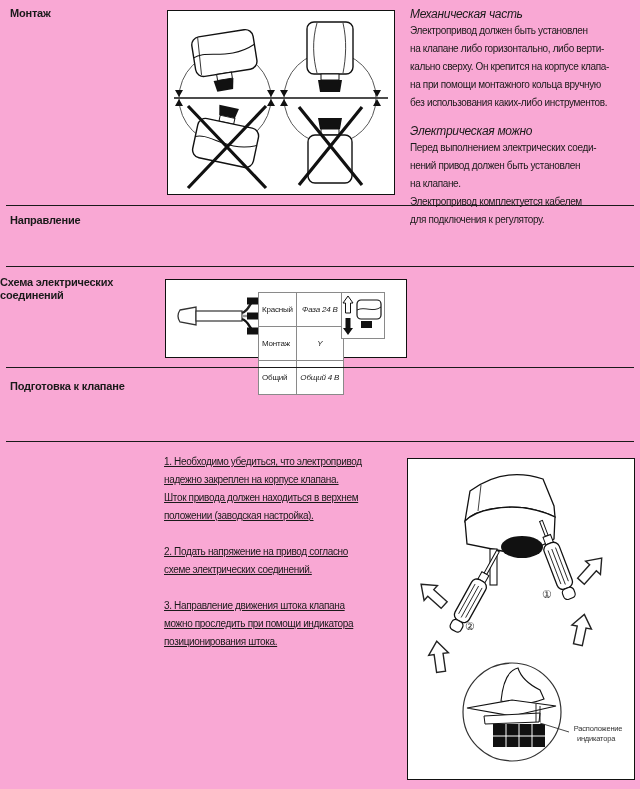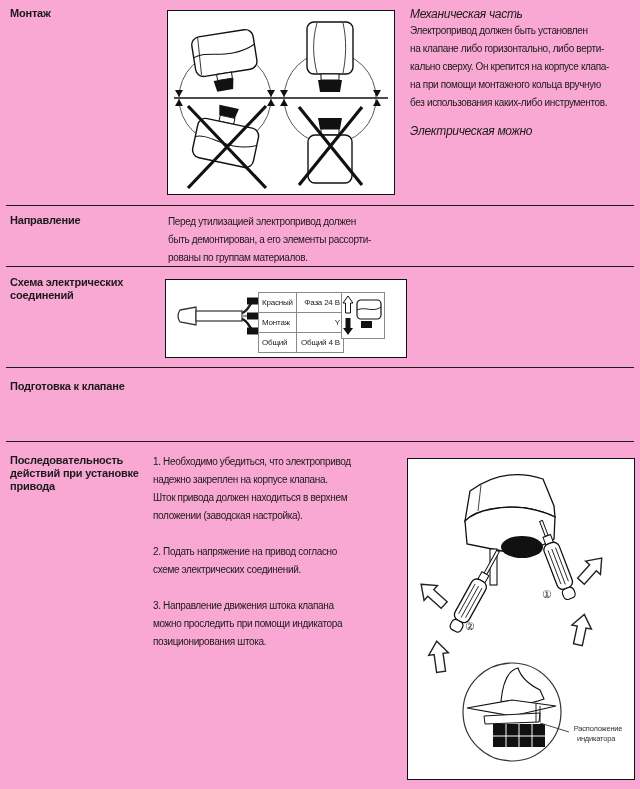--- a/index.html
+++ b/index.html
@@ -23,24 +23,24 @@
   .rule{position:absolute;left:6px;width:628px;height:0;border-top:1.2px solid #1a1a1a;}
   .diagram-frame{position:absolute;background:#fff;}
   #mount-frame{left:167px;top:10px;width:226px;height:183px;border:1.8px solid #111;}
   #wire-frame{left:165px;top:279px;width:240px;height:77px;border:1.5px solid #111;}
   #install-frame{left:407px;top:458px;width:226px;height:320px;border:1.5px solid #111;}
   table.wiretbl{
     position:absolute;left:92px;top:12px;border-collapse:collapse;
     font-size:8px;letter-spacing:-0.2px;color:#222;
   }
   table.wiretbl td{
-    border:1px solid #8a8a8a;height:13px;padding:3px 3px;background:#fff;
+    border:1px solid #8a8a8a;height:13px;padding:10px 3px;background:#fff;
   }
   td.ccolor{width:30px;text-align:left;}
-  td.csignal{width:40px;text-align:right;}
+  td.csignal{width:40px;text-align:center;font-style:italic;}
   #wire-right-box{
     position:absolute;left:175px;top:12px;width:42px;height:45px;
     border:1px solid #8a8a8a;background:#fff;
   }
   svg text{font-family:"Liberation Sans",sans-serif;}
 </style>
 </head>
 <body>
 
 <div class="page">
@@ -96,32 +96,34 @@
   </div>
 
   <div class="abs" style="left:410px;top:7px;width:228px;">
     <div class="ital">Механическая часть</div>
     <div class="body-text">Электропривод должен быть установлен
 на клапане либо горизонтально, либо верти-
 кально сверху. Он крепится на корпусе клапа-
 на при помощи монтажного кольца вручную
 без использования каких-либо инструментов.</div>
     <div class="ital" style="margin-top:12px;">Электрическая можно</div>
+    <div class="body-text">Перед выполнением электрических соеди-
+нений привод должен быть установлен
+на клапане.
+Электропривод комплектуется кабелем
+для подключения к регулятору.</div>
   </div>
 
   <div class="rule" style="top:205px;"></div>
 
   <div class="abs h" style="left:10px;top:214px;">Направление</div>
-  <div class="abs body-text" style="left:168px;top:213px;width:236px;">Перед утилизацией электропривод должен
-быть демонтирован, а его элементы рассорти-
-рованы по группам материалов.</div>
 
   <div class="rule" style="top:266px;"></div>
 
-  <div class="abs h" style="left:10px;top:276px;">Схема электрических
+  <div class="abs h" style="left:0;top:276px;">Схема электрических
 соединений</div>
 
   <div class="diagram-frame" id="wire-frame">
     <svg width="240" height="77" viewBox="0 0 240 77" style="position:absolute;left:0;top:0;">
       <path d="M14,30 L30,27 L30,45 L14,42 Q10,36 14,30 Z" fill="#fff" stroke="#333" stroke-width="1.3"></path>
       <rect x="30" y="31" width="46" height="10" fill="#fff" stroke="#333" stroke-width="1.2"></rect>
       <path d="M76,33 C84,30 82,24 88,21" fill="none" stroke="#222" stroke-width="2.4"></path>
       <path d="M76,36 L88,36" fill="none" stroke="#999" stroke-width="2.4"></path>
       <path d="M76,39 C84,42 82,48 88,51" fill="none" stroke="#111" stroke-width="2.4"></path>
       <rect x="81" y="17.5" width="11" height="7" fill="#111"></rect>
@@ -156,24 +158,21 @@
       </svg>
     </div>
   </div>
 
   <div class="rule" style="top:367px;"></div>
 
   <div class="abs h" style="left:10px;top:380px;">Подготовка к клапане</div>
 
   <div class="rule" style="top:441px;"></div>
 
-  <div class="abs h" style="left:10px;top:454px;">Последовательность
-действий при установке
-привода</div>
-  <div class="abs body-text" style="left:153px;top:453px;width:236px;">1. Необходимо убедиться, что электропривод
+  <div class="abs body-text" style="left:164px;top:453px;width:236px;text-decoration:underline;">1. Необходимо убедиться, что электропривод
 надежно закреплен на корпусе клапана.
 Шток привода должен находиться в верхнем
 положении (заводская настройка).
 
 2. Подать напряжение на привод согласно
 схеме электрических соединений.
 
 3. Направление движения штока клапана
 можно проследить при помощи индикатора
 позиционирования штока.</div>

